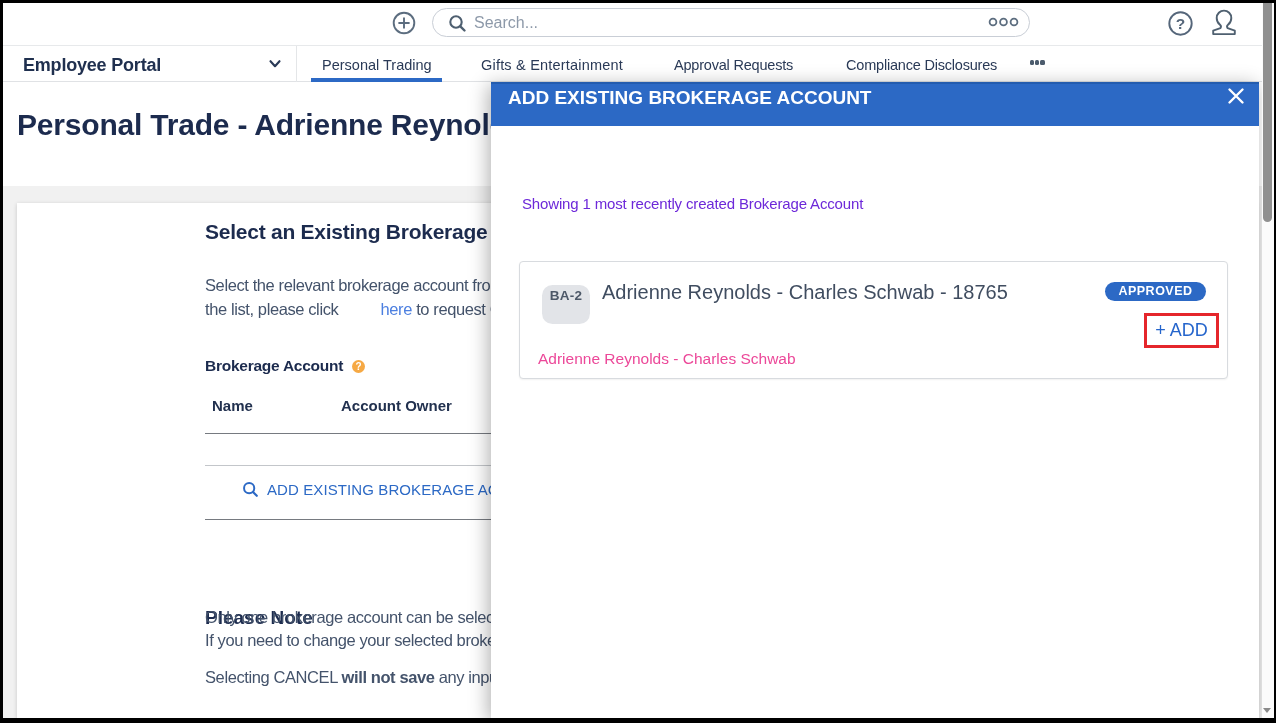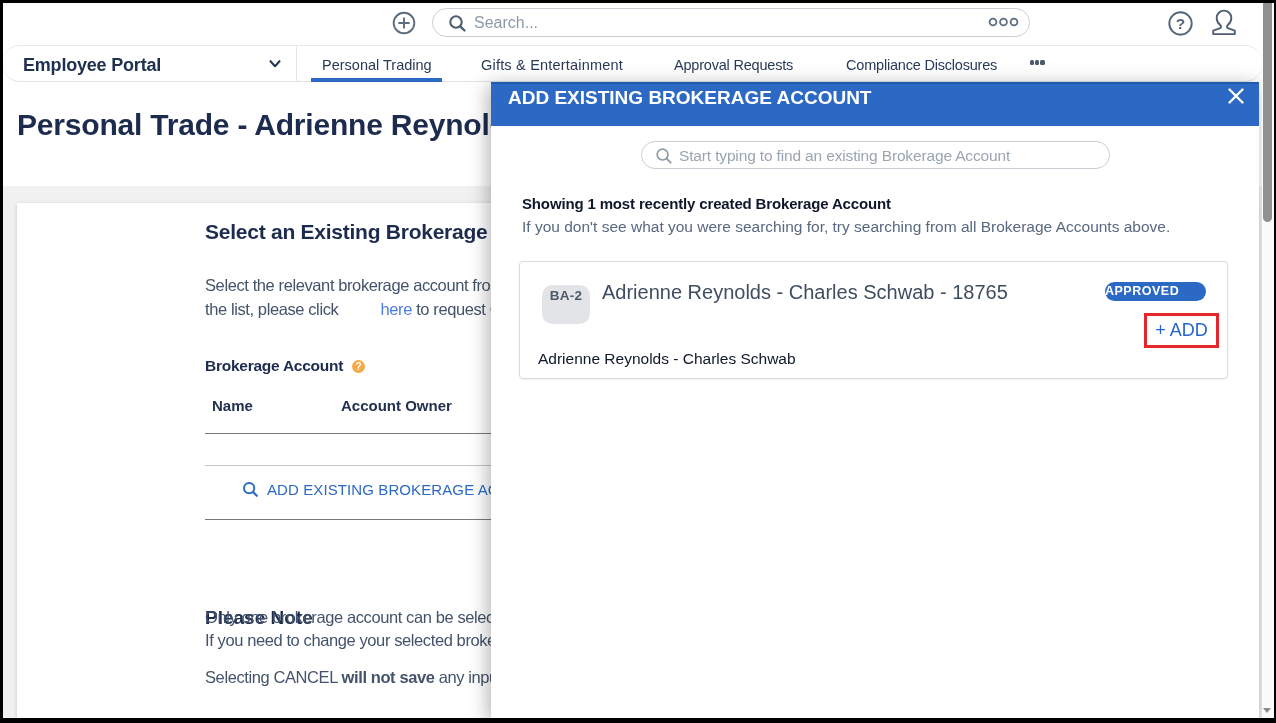--- a/index.html
+++ b/index.html
@@ -16,21 +16,21 @@
 #topbar { left:3px; top:3px; width:1259px; height:42px; background:#fff; z-index:5; }
 #plusic { left:389px; top:8px; }
 #searchpill { left:429px; top:5px; width:598px; height:29px; border:1px solid #c9ced6; border-radius:15px; background:#fff; }
 #searchpill .mag { position:absolute; left:15px; top:5px; }
 #searchpill .ph { position:absolute; left:41px; top:5px; font-size:16px; color:#8d99a9; }
 #dots3 { left:985px; top:13px; }
 #qic { left:1164px; top:7px; }
 
 
 
-#tabsbar { left:3px; top:45px; width:1259px; height:37px; background:#fff; border-top:1px solid #e7e9eb; border-bottom:1px solid #e0e2e5; z-index:5;border-radius:17px; }
+#tabsbar { left:3px; top:45px; width:1259px; height:37px; background:#fff; border-top:1px solid #e7e9eb; border-bottom:1px solid #e0e2e5; z-index:5; }
 #eptxt { left:20px; top:9px; font-size:18px; font-weight:bold; color:#20304f; letter-spacing:-0.2px; }
 #epchev { left:266px; top:14px; }
 #vsep { left:293px; top:0px; width:1px; height:36px; background:#e4e6e8; }
 .tab { top:11px; font-size:14.5px; color:#2a3a57; }
 #tab1 { left:319px; }
 #tab2 { left:478px; }
 #tab3 { left:671px; }
 #tab4 { left:843px; }
 #tabmore { left:1027px; top:14px; width:17px; height:5px; }
 #tabmore i { position:absolute; top:0; width:4.2px; height:4.6px; background:#4b5b6c; border-radius:1.5px; }
@@ -59,29 +59,29 @@
 #para3 { position:absolute; left:0px; top:465px; font-size:16.5px; color:#44536b; letter-spacing:-0.4px; white-space:nowrap; }
 
 
 #modal { left:491px; top:82px; width:768px; height:637px; background:#fff; box-shadow:-3px 3px 18px rgba(0,0,0,0.3); z-index:10; }
 #mhead { position:absolute; left:0; top:0; width:768px; height:44px; background:#2c69c5; border-top:2px solid #235caf; }
 #mhtxt { position:absolute; left:17px; top:3px; font-size:19px; font-weight:bold; color:#fff; }
 #mx { position:absolute; left:736px; top:3px; }
 #mpill { position:absolute; left:150px; top:59px; width:469px; height:28px; border:1px solid #c9ced6; border-radius:14px; background:#fff; }
 #mpill .mag { position:absolute; left:13px; top:5px; }
 #mpill .ph { position:absolute; left:37px; top:5px; font-size:15.5px; color:#9aa5b1; letter-spacing:-0.15px; }
-#mshow { position:absolute; left:31px; top:113px; font-size:15px; font-weight:bold; color:#0f172a; letter-spacing:-0.15px;text-align:right; }
+#mshow { position:absolute; left:31px; top:113px; font-size:15px; font-weight:normal; color:#6d28d9; letter-spacing:-0.15px;text-align:right; }
 #msub { position:absolute; left:31px; top:136px; font-size:15.5px; color:#596880; }
 #mcard { position:absolute; left:28px; top:179px; width:709px; height:118px; background:#fff; border:1px solid #d8dbdf; border-radius:4px; box-shadow:0 1px 2px rgba(0,0,0,0.06); }
 #mba { position:absolute; left:22px; top:23px; width:48px; height:39px; background:#e2e4e8; border-radius:10.5px; font-size:13.5px; font-weight:bold; color:#4d5868; text-align:center; line-height:21px; letter-spacing:0.2px; }
 #mtitle { position:absolute; left:82px; top:19px; font-size:20px; color:#404d60; }
-#mappr { position:absolute; left:585px; top:20px; width:101px; height:19px; background:#2c69c5; border-radius:9.5px; color:#fff; font-size:12.5px; font-weight:bold; text-align:left; line-height:19px; letter-spacing:0.5px; }
+#mappr { position:absolute; left:585px; top:20px; width:101px; height:19px; background:#2c69c5; border-radius:9.5px; color:#fff; font-size:12.5px; font-weight:bold; text-align:center; line-height:19px; letter-spacing:0.5px; }
 #mredbox { position:absolute; left:624px; top:51px; width:75px; height:35px; border:3px solid #e5262b; }
 #maddtxt { position:absolute; left:0; top:0; width:100%; height:100%; font-size:18px; color:#2565cc; text-align:center; line-height:29px; }
-#msubname { position:absolute; left:18px; top:88px; font-size:15.5px; color:#0f172a; }
+#msubname { position:absolute; left:18px; top:88px; font-size:15.5px; color:#ec4899; }
 
 
 #sbtrack { left:1262px; top:3px; width:12px; height:715px; background:#fbfbfb; z-index:40; }
 #sbthumb { left:1263px; top:3px; width:9px; height:219px; background:#909090; border-radius:0 0 4.5px 4.5px; z-index:41; }
 #sbarrow { left:1263px; top:708px; width:0; height:0; border-left:4.5px solid transparent; border-right:4.5px solid transparent; border-top:5px solid #8a8a8a; z-index:41; }
 </style>
 </head>
 <body>
 <div class="abs" id="topbar">
   <svg class="abs" id="plusic" width="24" height="24" viewBox="0 0 24 24">
@@ -150,29 +150,21 @@
   </div>
 </div>
 
 <div class="abs" id="modal">
   <div id="mhead">
     <span id="mhtxt">ADD EXISTING BROKERAGE ACCOUNT</span>
     <svg id="mx" width="18" height="18" viewBox="0 0 18 18">
         <path d="M2.5 2.5 L15.5 15.5 M15.5 2.5 L2.5 15.5" stroke="#fff" stroke-width="2.4" stroke-linecap="round"></path>
       </svg>
   </div>
-  <div id="mpill">
-    <svg class="mag" width="18" height="18" viewBox="0 0 19 19">
-        <circle cx="8" cy="8" r="5.7" fill="none" stroke="#8f9aa7" stroke-width="1.8"></circle>
-        <path d="M12.3 12.3 L16.5 16.5" stroke="#8f9aa7" stroke-width="2" stroke-linecap="round"></path>
-      </svg>
-    <span class="ph">Start typing to find an existing Brokerage Account</span>
-  </div>
   <div id="mshow">Showing 1 most recently created Brokerage Account</div>
-  <div id="msub">If you don't see what you were searching for, try searching from all Brokerage Accounts above.</div>
   <div id="mcard">
     <div id="mba">BA-2</div>
     <div id="mtitle">Adrienne Reynolds - Charles Schwab - 18765</div>
     <div id="mappr">APPROVED</div>
     <div id="mredbox">
         <div id="maddtxt">+ ADD</div>
       </div>
     <div id="msubname">Adrienne Reynolds - Charles Schwab</div>
   </div>
 </div>

